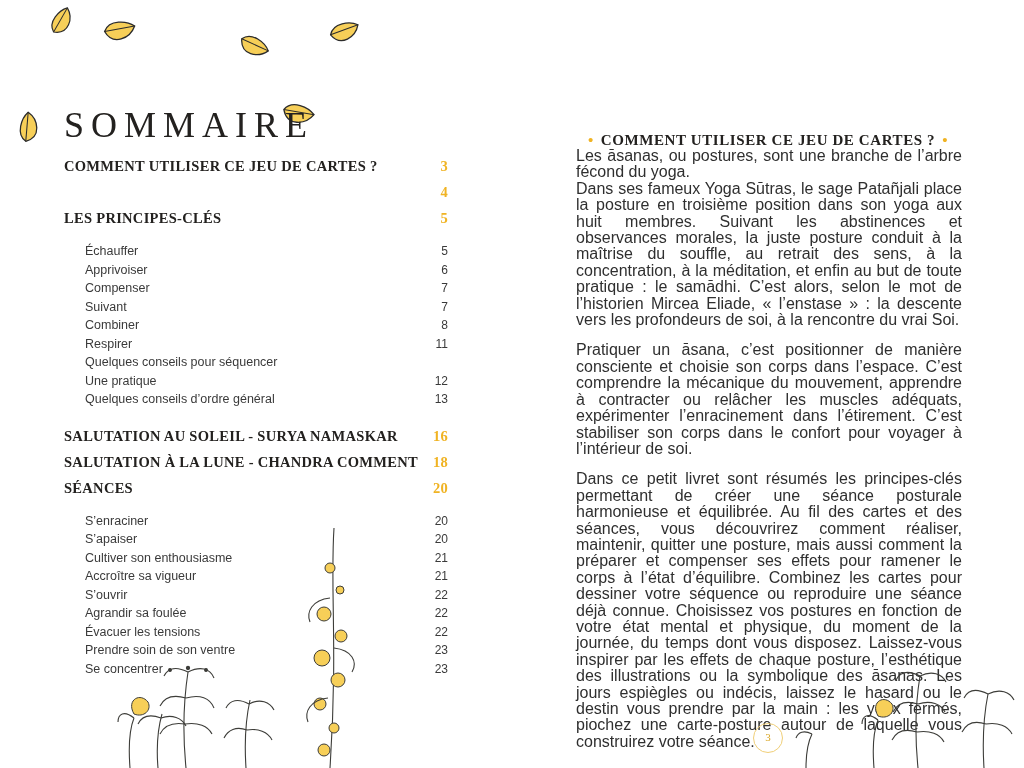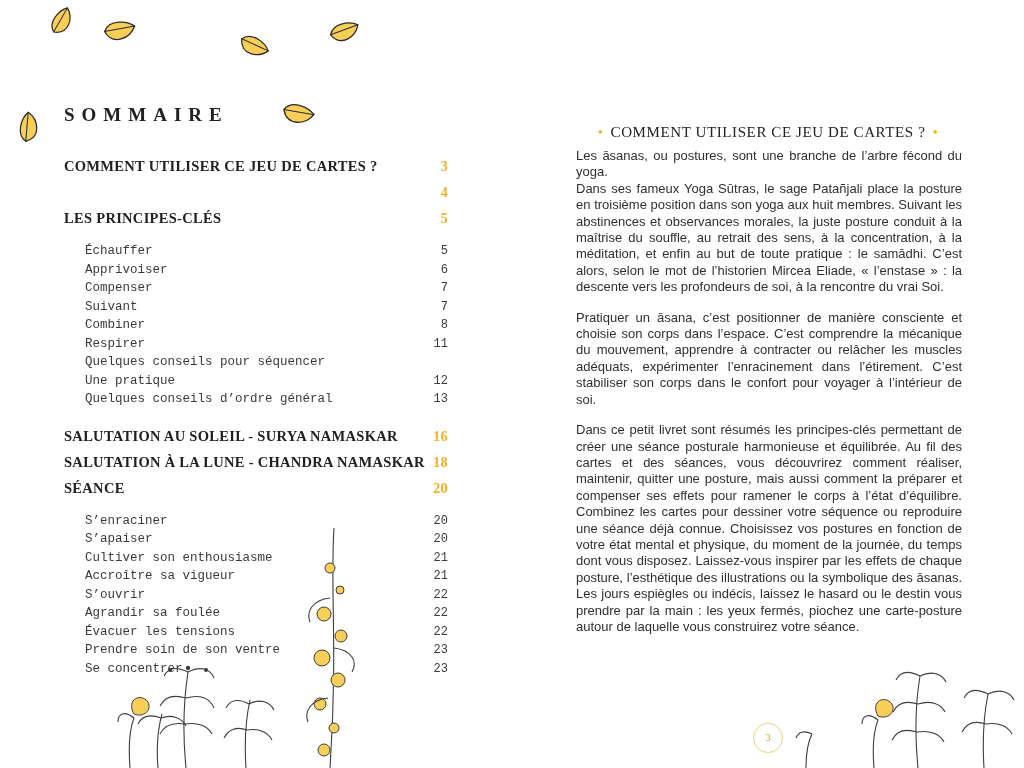--- a/index.html
+++ b/index.html
@@ -10,58 +10,58 @@
     font-family:"Liberation Sans", sans-serif;
     color:#2b2b2b;
   }
   .page { position:absolute; inset:0; }
 
   
   .left { position:absolute; left:0; top:0; width:512px; height:768px; }
   .sommaire-title {
     position:absolute; left:64px; top:104px;
     font-family:"Liberation Serif", serif;
-    font-weight:bold; font-size:19px; letter-spacing:7px;
+    font-weight:normal; font-size:36px; letter-spacing:7px;
     color:#23211f;
     text-align:right;
   }
   .toc { position:absolute; left:64px; top:158px; width:384px; }
   .toc-row { display:flex; align-items:baseline; }
   .toc-row .lbl { flex:0 1 auto; }
   .toc-row .pg { margin-left:auto; text-align:right; }
 
   .toc-major {
     font-family:"Liberation Serif", serif;
     font-weight:bold; font-size:14.5px; letter-spacing:0.3px;
     color:#23211f; margin-bottom:9px;
   }
   .toc-major .pg { color:#f0b323; font-size:14.5px; font-weight:bold; }
 
   .toc-sub {
-    font-family:Liberation Mono, monospace;
+    font-family:Liberation Sans, sans-serif;
     font-size:12.5px; color:#3a3a3a; margin-bottom:4.5px;
     padding-left:21px;
     justify-content:center;
   }
   .toc-sub .pg { color:#3a3a3a; font-size:12px; }
 
   .gap-lg { height:17px; }
   .gap-sm { height:8px; }
 
   
   .right { position:absolute; left:512px; top:0; width:512px; height:768px; }
   .right-title {
-    position:absolute; left:0; top:124px; width:512px; text-align:center;
+    position:absolute; left:0; top:132px; width:512px; text-align:center;
     font-family:"Liberation Serif", serif;
-    font-weight:normal; font-size:15px; letter-spacing:0.6px; color:#23211f;
+    font-weight:bold; font-size:15px; letter-spacing:0.6px; color:#23211f;
   }
   .right-title .dot { color:#f0b323; font-size:15px; padding:0 7px; }
   .body-col {
     position:absolute; left:64px; top:148px; width:386px;
-    font-size:13px; line-height:16.4px; color:#2f2f2f;
+    font-size:16px; line-height:16.4px; color:#2f2f2f;
     text-align:justify;
   }
   .body-col p { margin:0 0 14px 0; }
   .pagenum {
     position:absolute; left:742px; top:718px; width:52px; height:40px;
     text-align:center; font-size:11px; color:#d9a521;
     font-family:"Liberation Serif", serif;
   }
   .pagenum .circle {
     position:absolute; left:11px; top:5px; width:30px; height:30px;
@@ -167,25 +167,25 @@
         <span class="lbl">Quelques conseils d’ordre général</span>
         <span class="pg">13</span>
       </div>
 
     <div class="gap-lg"></div>
     <div class="toc-row toc-major">
         <span class="lbl">SALUTATION AU SOLEIL - SURYA NAMASKAR</span>
         <span class="pg">16</span>
       </div>
     <div class="toc-row toc-major">
-        <span class="lbl">SALUTATION À LA LUNE - CHANDRA NAMASKAR</span>
+        <span class="lbl">SALUTATION À LA LUNE - CHANDRA COMMENT</span>
         <span class="pg">18</span>
       </div>
     <div class="toc-row toc-major">
-        <span class="lbl">SÉANCE</span>
+        <span class="lbl">SÉANCES</span>
         <span class="pg">20</span>
       </div>
 
     <div class="gap-sm"></div>
     <div class="toc-row toc-sub">
         <span class="lbl">S’enraciner</span>
         <span class="pg">20</span>
       </div>
     <div class="toc-row toc-sub">
         <span class="lbl">S’apaiser</span>

